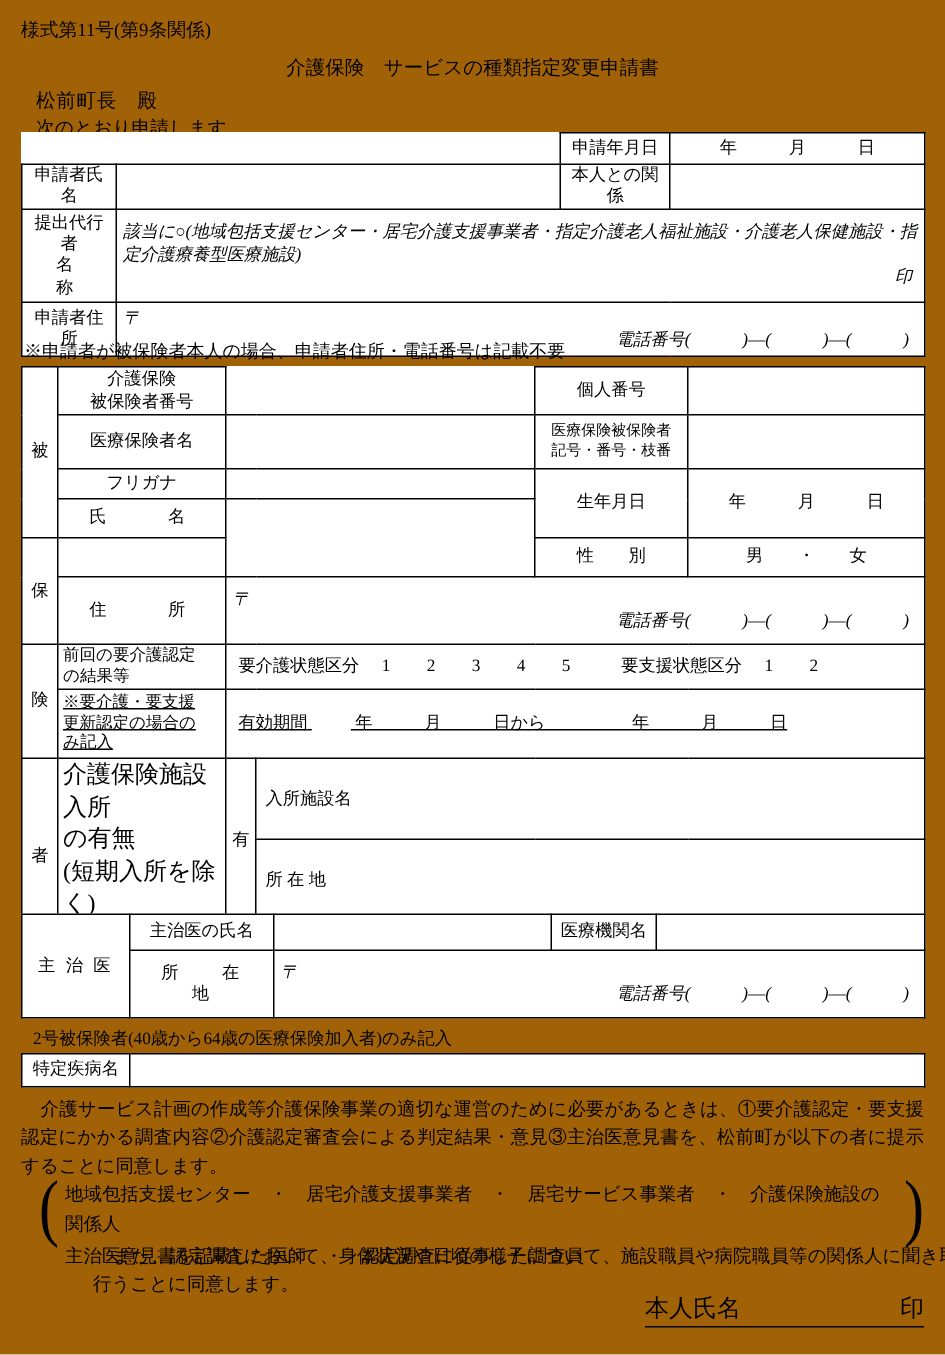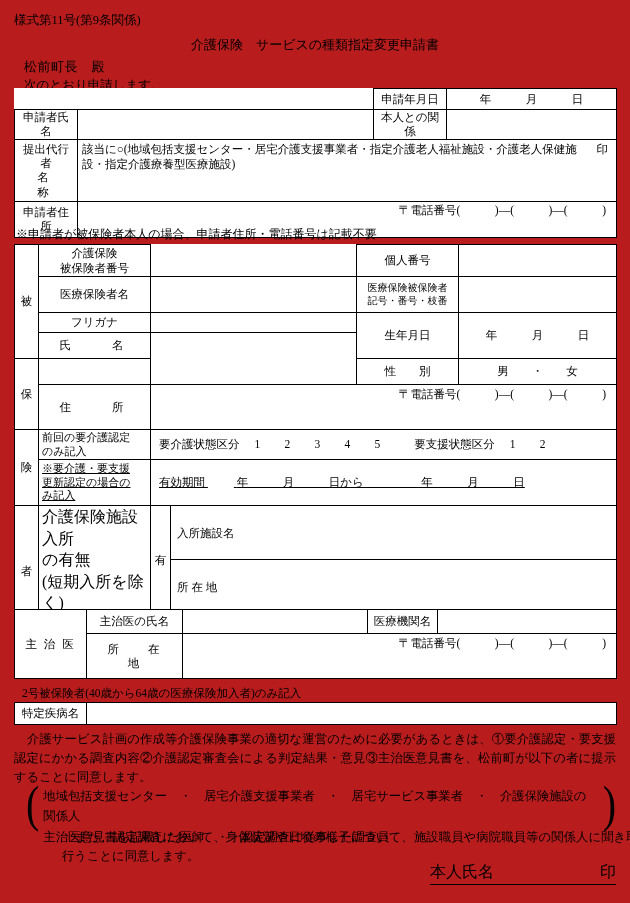--- a/index.html
+++ b/index.html
@@ -8,21 +8,21 @@
     background: #ffffff;
   }
   body {
     font-family: "Liberation Serif", "DejaVu Serif", serif;
     color: #000000;
   }
   #page {
     position: relative;
     width: 630px;
     height: 903px;
-    background: #b91c1c;
+    background: #a16207;
     overflow: hidden;
   }
 
   
   .t { position: absolute; white-space: nowrap; line-height: 1; }
   .form-no   { left: 14px;  top: 14px;  font-size: 12.5px; }
   .doc-title { left: 0; top: 38px; width: 630px; text-align: center; font-size: 13px; white-space: normal; }
   .addressee { left: 24px; top: 60px; font-size: 13px; letter-spacing: .5px; }
   .lead      { left: 24px; top: 79px; font-size: 12.5px; }
   .note-line { left: 16px; top: 228px; font-size: 12px; }
@@ -55,21 +55,21 @@
   
   .vlabel {
     writing-mode: horizontal-tb;
     text-align: center;
     font-size: 12px;
     line-height: 1.2;
   }
 
   
   .postal { font-size: 12px; }
-  .cellcol { display: flex; flex-direction: row; justify-content: flex-end; height: 100%; }
+  .cellcol { display: flex; flex-direction: column; justify-content: center; height: 100%; font-style: italic; }
   .rightpad { text-align: right; padding-right: 4px; }
 
   
   .segbox { display: flex; height: 100%; }
   .segbox > i {
     flex: 1 1 0;
     border-right: 1px solid #000;
     font-style: normal;
   }
   .segbox > i:last-child { border-right: 0; }
@@ -247,21 +247,21 @@
         </div>
       </td>
     </tr>
 
     <tr style="height:30px;">
       <td rowspan="2" class="vlabel">
         <span>険</span>
       </td>
       <td class="lblL" style="font-size:11px; line-height:1.25;">
         <div>前回の要介護認定</div>
-        <div>のみ記入</div>
+        <div>の結果等</div>
       </td>
       <td colspan="4" class="lblL" style="padding-left:8px;">
         <span>要介護状態区分</span>
         <span id="care-opts"><span style="display: inline-block; width: 30px; text-align: center;">1</span><span style="display: inline-block; width: 30px; text-align: center;">2</span><span style="display: inline-block; width: 30px; text-align: center;">3</span><span style="display: inline-block; width: 30px; text-align: center;">4</span><span style="display: inline-block; width: 30px; text-align: center;">5</span></span>
         <span style="display:inline-block; width:16px;"></span>
         <span>要支援状態区分</span>
         <span id="support-opts"><span style="display: inline-block; width: 30px; text-align: center;">1</span><span style="display: inline-block; width: 30px; text-align: center;">2</span></span>
       </td>
     </tr>
 

